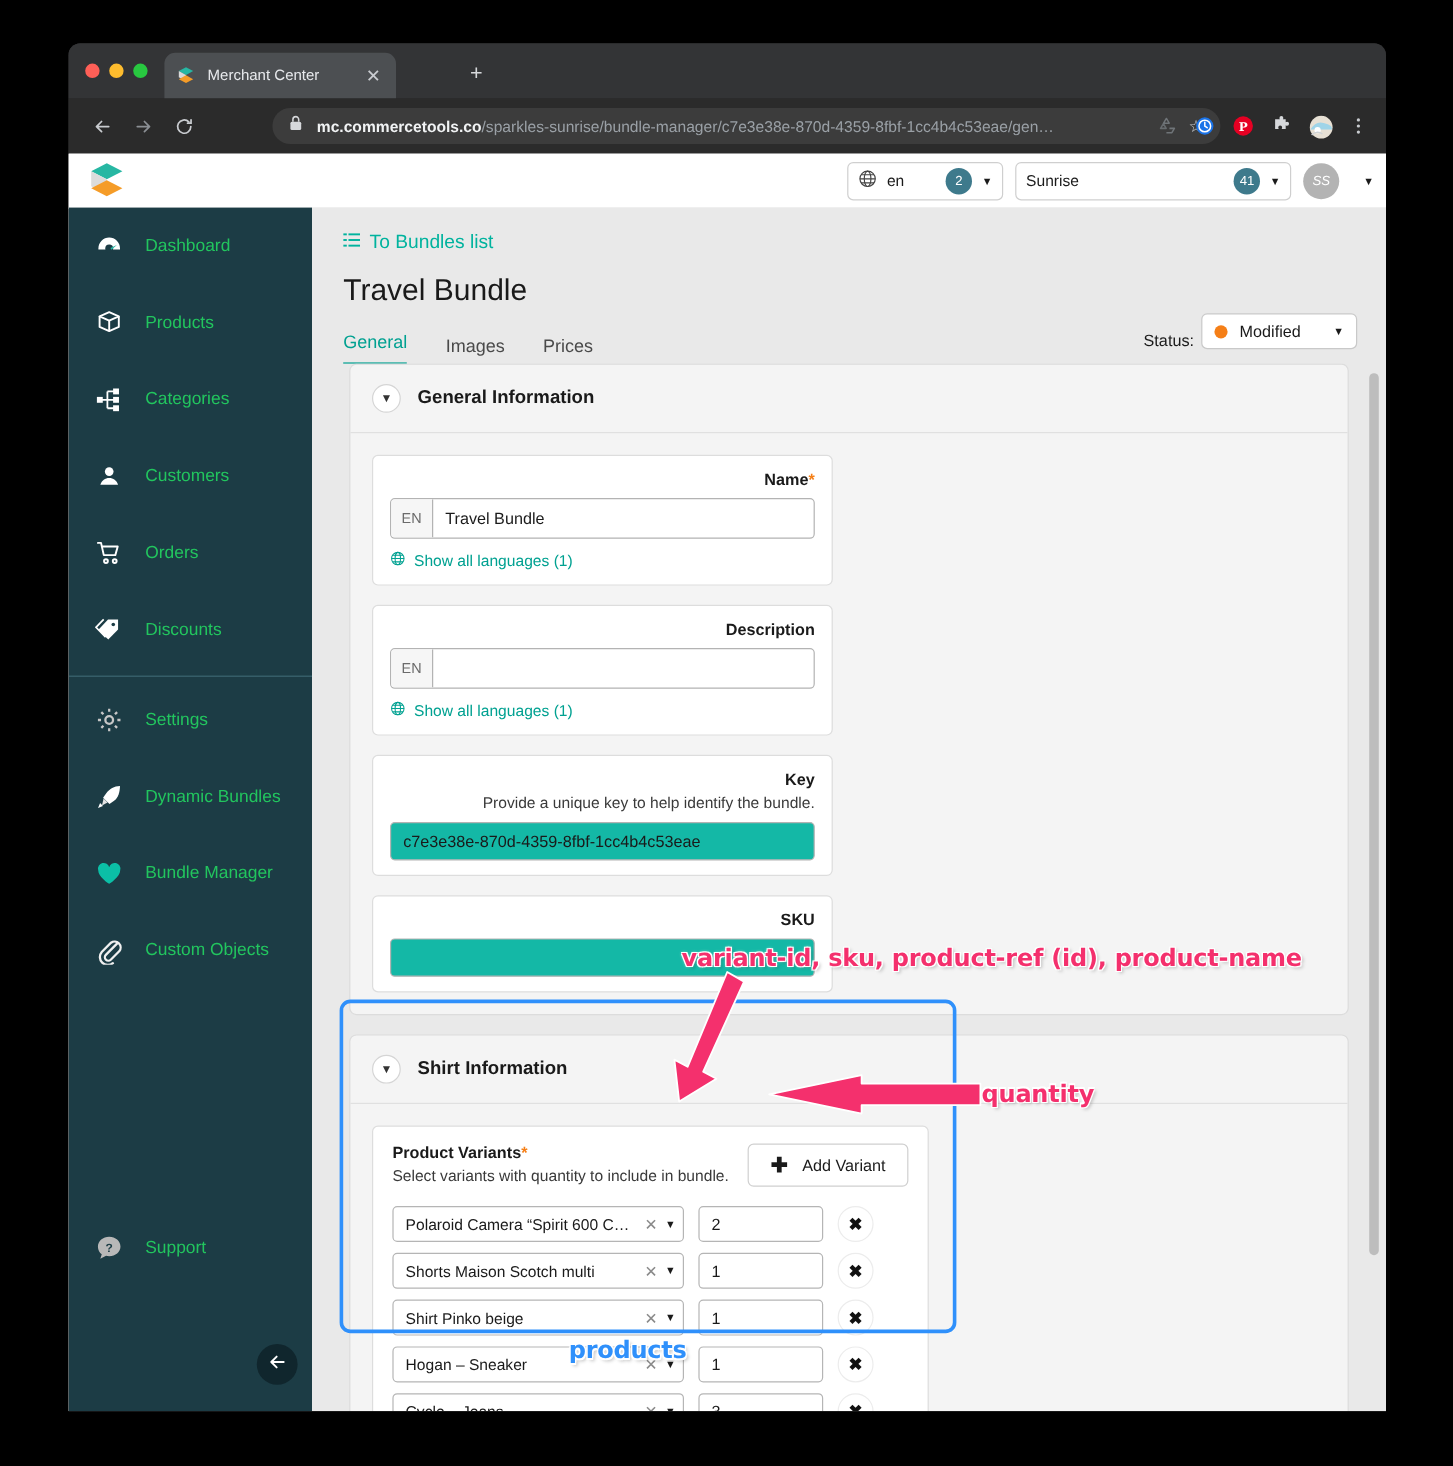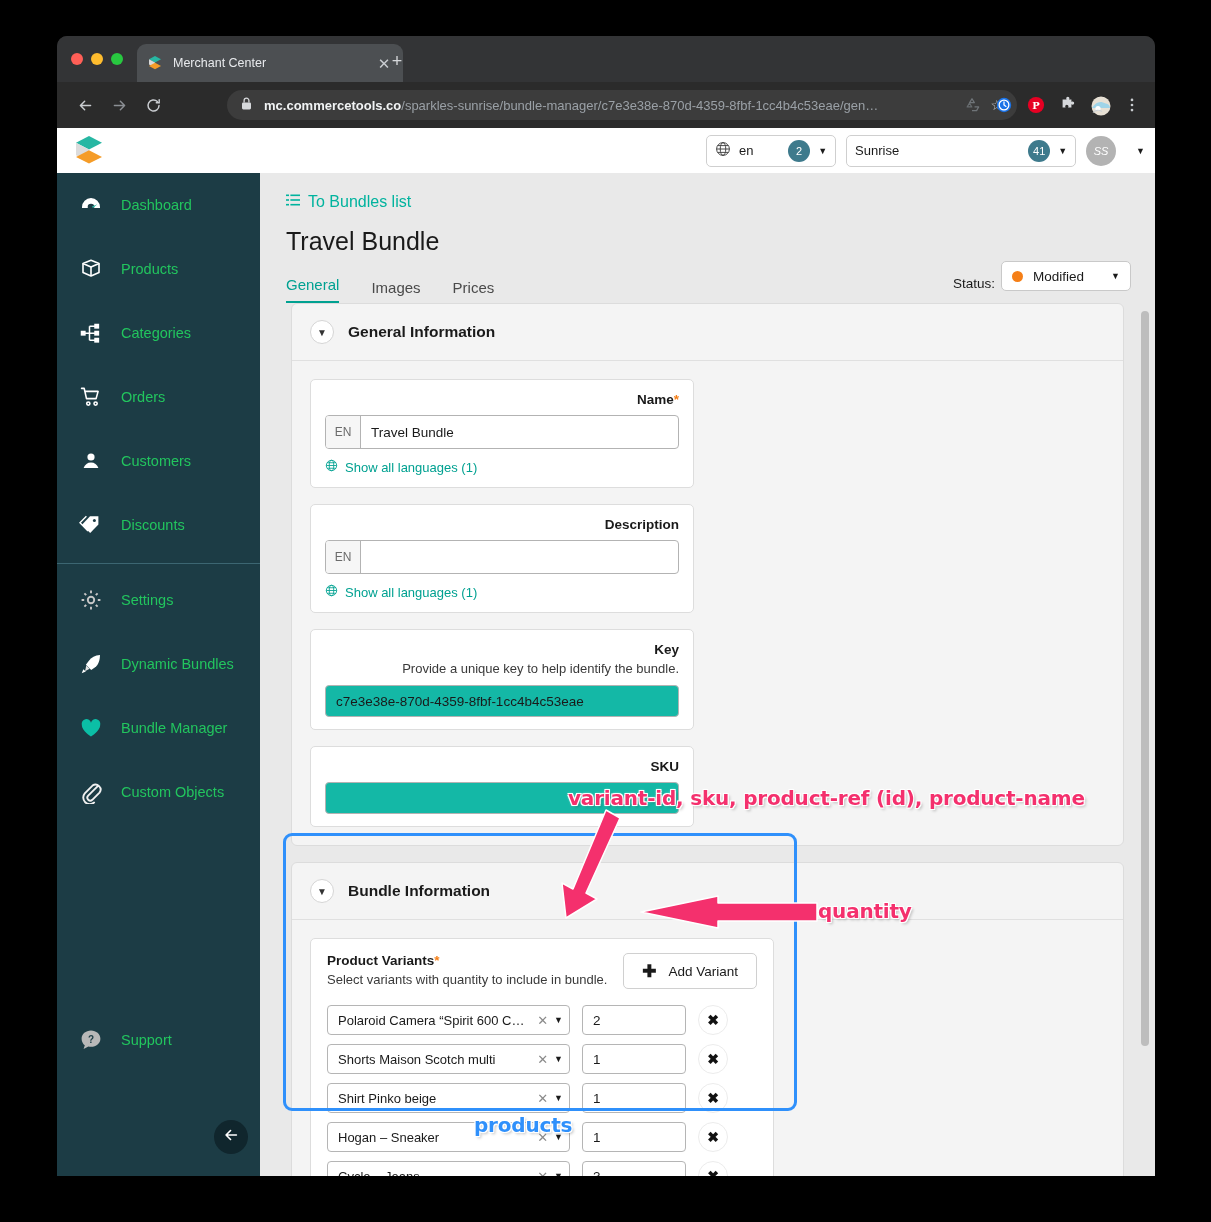--- a/index.html
+++ b/index.html
@@ -42,21 +42,21 @@
   }
   .dot { width: 12px; height: 12px; border-radius: 50%; }
   .dot.red { background: #ff5f57; }
   .dot.yellow { background: #febc2e; }
   .dot.green { background: #28c840; }
 
   .tab {
     position: absolute;
     left: 80px;
     top: 8px;
-    width: 266px;
+    width: 193px;
     height: 38px;
     background: #4c4f52;
     border-radius: 9px 9px 0 0;
     display: flex;
     align-items: center;
     padding: 0 10px;
     box-sizing: border-box;
   }
   .tab-favicon { width: 16px; height: 16px; margin-right: 10px; position: relative; flex: 0 0 auto; }
   .tab-title {
@@ -731,36 +731,36 @@
                 <rect x="16" y="3.5" width="3.4" height="3.4" fill="#fff"></rect>
                 <rect x="16" y="10.5" width="3.4" height="3.4" fill="#fff"></rect>
                 <rect x="16" y="17.5" width="3.4" height="3.4" fill="#fff"></rect>
                 <path d="M5.9 12.2h4.6M10.5 5.2v14M10.5 5.2H16M10.5 12.2H16M10.5 19.2H16"></path>
               </svg>
           </span>
           <span class="side-label">Categories</span>
         </div>
         <div class="side-item">
           <span class="side-ico">
+            <svg width="24" height="24" viewBox="0 0 24 24" fill="#fff">
+                <circle cx="12" cy="8" r="3.6"></circle>
+                <path d="M4.6 19c1.2-3.7 4-5.6 7.4-5.6s6.2 1.9 7.4 5.6z"></path>
+              </svg>
+          </span>
+          <span class="side-label">Customers</span>
+        </div>
+        <div class="side-item">
+          <span class="side-ico">
             <svg width="24" height="24" viewBox="0 0 24 24" fill="none" stroke="#fff" stroke-width="1.6" stroke-linecap="round" stroke-linejoin="round">
                 <path d="M2.6 3.4h2.6l2.3 10.2h9.6l2-7.2H6.2"></path>
                 <circle cx="9.3" cy="18.6" r="1.6"></circle>
                 <circle cx="16.6" cy="18.6" r="1.6"></circle>
               </svg>
           </span>
           <span class="side-label">Orders</span>
-        </div>
-        <div class="side-item">
-          <span class="side-ico">
-            <svg width="24" height="24" viewBox="0 0 24 24" fill="#fff">
-                <circle cx="12" cy="8" r="3.6"></circle>
-                <path d="M4.6 19c1.2-3.7 4-5.6 7.4-5.6s6.2 1.9 7.4 5.6z"></path>
-              </svg>
-          </span>
-          <span class="side-label">Customers</span>
         </div>
         <div class="side-item">
           <span class="side-ico">
             <svg width="24" height="24" viewBox="0 0 24 24">
                 <path d="M11 3.2h8.4v8.4L11.2 20 3 11.8z" fill="#fff"></path>
                 <circle cx="15.4" cy="7.4" r="1.5" fill="#1c3c45"></circle>
                 <path d="M7.4 3.2L1 9.8l8 8.2" fill="none" stroke="#fff" stroke-width="1.4"></path>
               </svg>
           </span>
           <span class="side-label">Discounts</span>
@@ -911,21 +911,21 @@
                 <div class="field-label">SKU</div>
                 <div class="plain-input"></div>
               </div>
 
             </div>
           </div>
 
           <div class="panel">
             <div class="panel-head">
               <span class="chev">▼</span>
-              <span class="panel-title">Bundle Information</span>
+              <span class="panel-title">Shirt Information</span>
             </div>
             <div class="panel-body">
               <div class="variants-card">
                 <div class="variants-head">
                   <div>
                     <div class="field-label"><span>Product Variants</span><span class="req">*</span></div>
                     <div class="field-hint">Select variants with quantity to include in bundle.</div>
                   </div>
                   <div class="add-variant-btn">
                     <span class="plus">✚</span>

